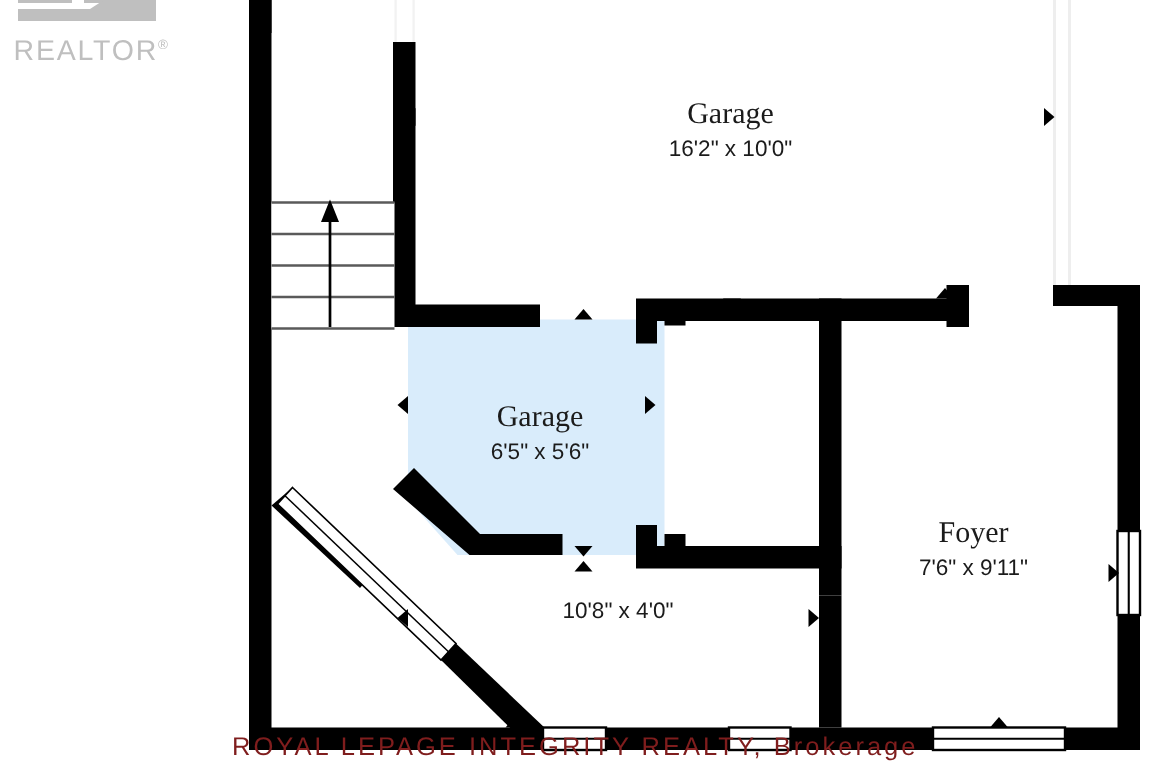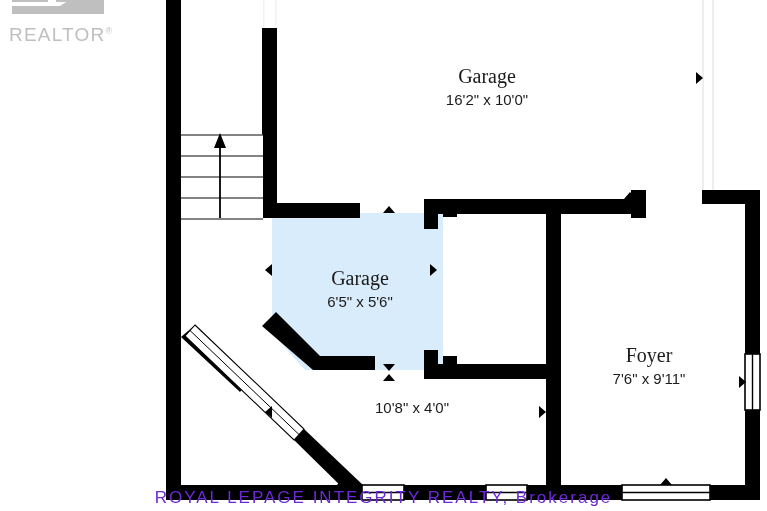--- a/index.html
+++ b/index.html
@@ -5,21 +5,21 @@
   html,body{margin:0;padding:0;background:#ffffff;}
   body{width:767px;height:511px;overflow:hidden;
        font-family:"Liberation Sans","DejaVu Sans",sans-serif;}
   #stage{position:relative;width:767px;height:391px;background:#ffffff;}
   #plan{position:absolute;left:0;top:0;width:767px;height:511px;}
   .realtor-logo{position:absolute;left:8px;top:-6px;width:120px;height:54px;}
   .realtor-word{position:absolute;left:9px;top:24px;font-size:19px;letter-spacing:1.2px;
                 color:#bfbfbf;font-family:"Liberation Sans","DejaVu Sans",sans-serif;}
   .realtor-word sup{font-size:9px;vertical-align:super;}
   .watermark{position:absolute;left:0;top:488px;width:767px;text-align:center;
-             font-size:17px;letter-spacing:2px;color:#6d28d9;
+             font-size:17px;letter-spacing:2px;color:#7f1d1d;
              font-family:"Liberation Sans","DejaVu Sans",sans-serif;
              pointer-events:none;white-space:nowrap;}
   .room-label{position:absolute;text-align:center;color:#1b1b1b;line-height:1.33;
               font-family:"Liberation Sans","DejaVu Sans",sans-serif;white-space:nowrap;}
   .room-name{font-size:20px;display:block;font-family:Liberation Serif, serif;}
   .room-dims{font-size:15px;display:block;}
 </style>
 </head>
 <body>
 

